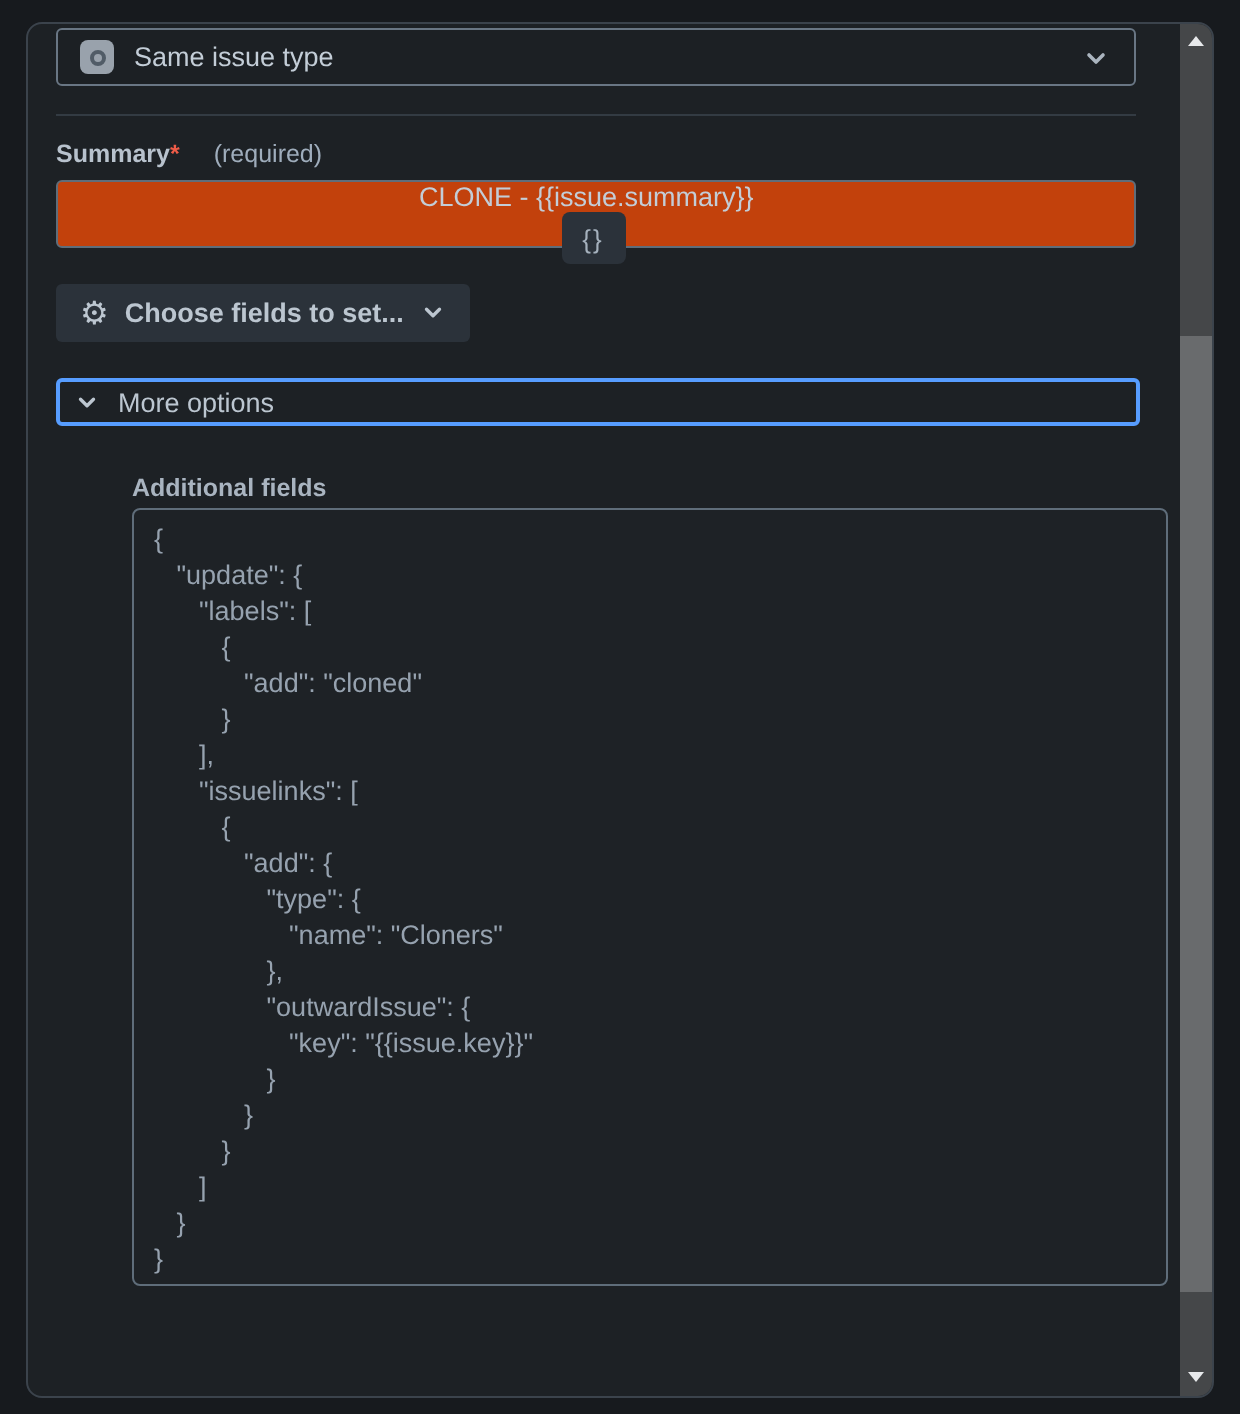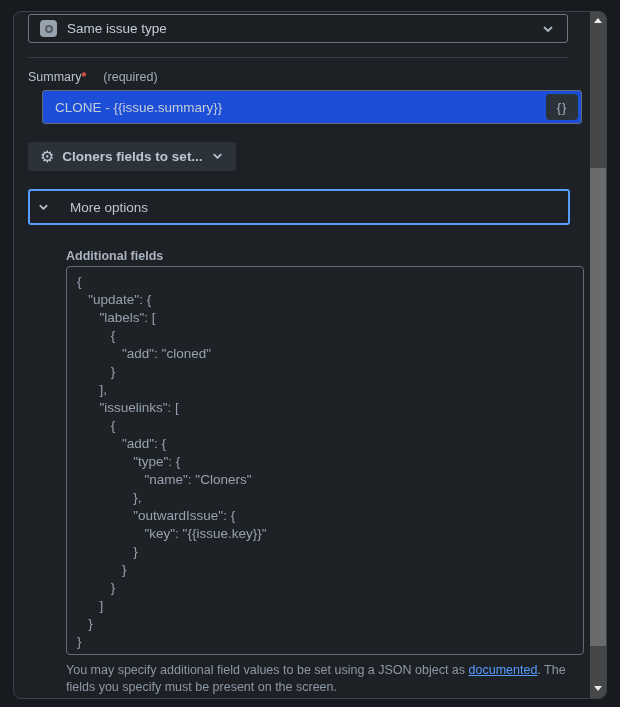--- a/index.html
+++ b/index.html
@@ -33,27 +33,27 @@
   }
   .issue-type-icon i {
     display:block; width:8px; height:8px; border:2px solid #515c67; border-radius:50%;
   }
   .issue-select .sel-label { flex:1; font-size:13.5px; color:#c3cdd7; }
 
   .divider { margin:14px 0 0 14px; width:540px; height:1px; background:#333b43; }
 
   
   .field-label { margin:12px 0 0 14px; font-size:12.5px; line-height:15px; color:#b8c2cd; }
-  .lbl-bold { font-weight:400;margin-top:44px; }
+  .lbl-bold { font-weight:700;margin-top:44px; }
   .asterisk { color:#ef5c48; font-weight:700; }
   .required-hint { color:#9fadbc; margin-left:17px; font-weight:400; }
   .summary-wrap {
-    margin:5px 0 0 28px; width:540px; height:34px;
-    border:1px solid #5f6d7a; border-radius:3px; background:#1d4ed8;
-    display:flex; align-items:center;
+    margin:5px 0 0 14px; width:540px; height:34px;
+    border:1px solid #5f6d7a; border-radius:3px; background:#c2410c;
+    display:flex; align-items:center;flex-direction:column;
   }
   .summary-wrap input {
     flex:1; height:100%; background:transparent; border:0; outline:0;
     color:#c3cdd7; font-size:13.5px; padding:0 12px; font-family:inherit;
   }
   .braces-btn {
     width:32px; height:26px; margin-right:3px; flex:none;
     background:#2b323a; border:0; border-radius:4px;
     color:#a5b1bd; font-size:13px; letter-spacing:1px;
     display:flex; align-items:center; justify-content:center; cursor:pointer;
@@ -64,23 +64,23 @@
   .choose-btn {
     margin:18px 0 0 14px; height:29px; padding:0 12px;
     display:inline-flex; align-items:center; gap:8px;
     background:#2b323a; border:0; border-radius:3px; cursor:pointer;
     color:#bcc6d0; font-size:13.5px; font-weight:600; font-family:inherit;
   }
   .gear-glyph { font-family:"DejaVu Sans", sans-serif; font-size:16px; line-height:1; color:#bcc6d0; }
 
   
   .more-options {
-    margin:18px 0 0 14px; width:542px; height:36px;
+    margin:18px 0 0 14px; width:542px; height:24px;
     border:2px solid #579dff; border-radius:3px; background:#1d2125;
-    display:flex; align-items:center; padding:0 7px; gap:20px;
+    display:flex; align-items:center; padding:0 7px; gap:9px;
     color:#bcc6d0; font-size:13.5px; cursor:pointer;
   }
 
   
   .add-section { margin-left:52px; width:518px; }
   .add-label { margin-top:24px; font-size:12.5px; line-height:15px; font-weight:700; color:#a9b4c0; }
   .code-box {
     margin-top:2px; width:518px; height:389px;
     border:1px solid #5f6d7a; border-radius:4px; background:#1e2226;
     padding:6px 10px; overflow:hidden; cursor:text;
@@ -127,21 +127,21 @@
       <span class="lbl-bold">Summary</span><span class="asterisk">*</span><span class="required-hint">(required)</span>
     </div>
 
     <div class="summary-wrap">
       <input type="text" value="CLONE - {{issue.summary}}" style="">
       <button class="braces-btn">{}</button>
     </div>
 
     <button class="choose-btn">
       <span class="gear-glyph">⚙</span>
-      <span>Cloners fields to set...</span>
+      <span>Choose fields to set...</span>
       <svg class="chev" width="13" height="13" viewBox="0 0 14 14">
           <path d="M3.5 5 L7 8.5 L10.5 5" stroke="#bcc6d0" stroke-width="1.8" fill="none" stroke-linecap="round" stroke-linejoin="round"></path>
         </svg>
     </button>
 
     <div class="more-options">
       <svg class="chev" width="13" height="13" viewBox="0 0 14 14">
           <path d="M3.5 5 L7 8.5 L10.5 5" stroke="#bcc6d0" stroke-width="1.8" fill="none" stroke-linecap="round" stroke-linejoin="round"></path>
         </svg>
       <span>More options</span>
@@ -165,23 +165,20 @@
                },
                "outwardIssue": {
                   "key": "{{issue.key}}"
                }
             }
          }
       ]
    }
 }</pre>
       </div>
-      <div class="help-text">
-        <span>You may specify additional field values to be set using a JSON object as </span><a>documented</a><span>. The fields you specify must be present on the screen.</span>
-      </div>
     </div>
 
   </div>
 
   <div class="scrollbar">
     <div class="sb-btn sb-up">
         <span class="tri-up"></span>
       </div>
     <div class="sb-thumb"></div>
     <div class="sb-btn sb-down">

